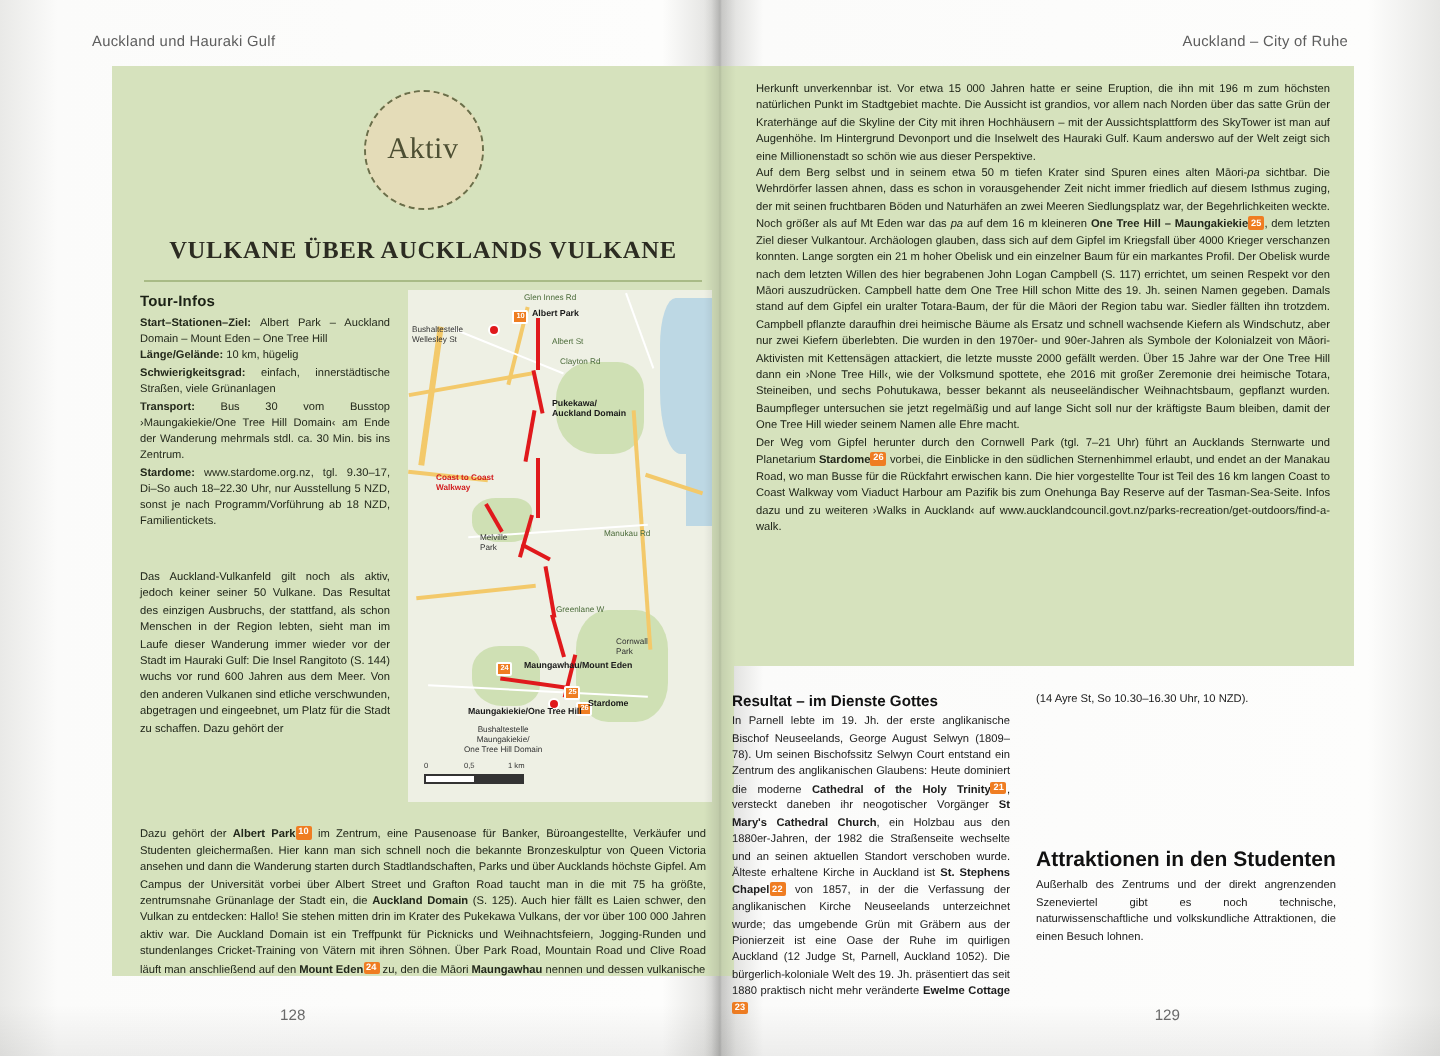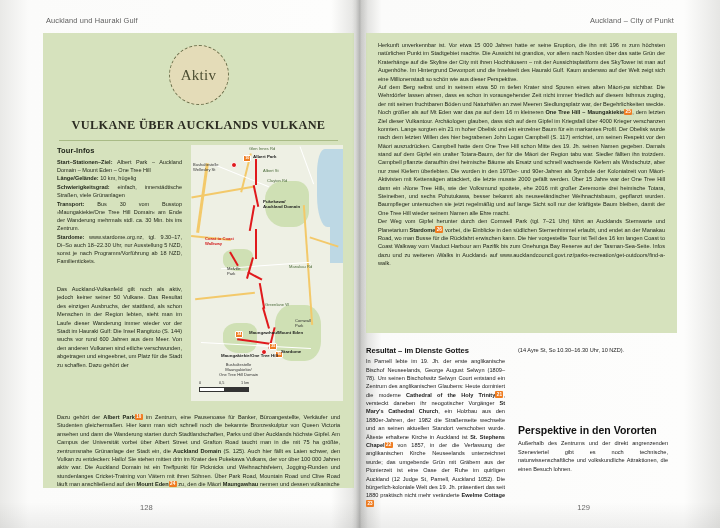--- a/index.html
+++ b/index.html
@@ -29,21 +29,21 @@
   .folio{
     position:absolute;bottom:16px;font-size:7.6px;color:#6a6a6a;
   }
   .folio.l{left:140px;}
   .folio.r{right:130px;}
 
   
   .greenbox{
     position:absolute;background:#d6e2bd;
   }
-  .gb-left{left:43px;top:33px;width:311px;height:455px;}
+  .gb-left{left:56px;top:33px;width:311px;height:455px;}
 
   .badge{
     position:absolute;left:50%;transform:translateX(-50%);top:12px;
     width:58px;height:58px;border-radius:50%;
     background:#e4dcb8;border:1.2px dashed #6b6f4a;
     display:flex;align-items:center;justify-content:center;
   }
   .badge span{
     font-family:"Liberation Serif", serif;font-size:15px;color:#4d4f33;letter-spacing:.3px;
   }
@@ -249,42 +249,42 @@
           </div>
           <div class="bar"></div>
         </div>
       </div>
     </div>
 
     <div class="folio l">128</div>
   </div>
 
   <div class="page right">
-    <div class="runhead r">Auckland – City of Punkt</div>
+    <div class="runhead r">Auckland – City of Ruhe</div>
   </div>
 
   <div class="greenbox gb-right">
     <div class="rtxt rb-1" id="right-box-text">
         <div>Herkunft unverkennbar ist. Vor etwa 15 000 Jahren hatte er seine Eruption, die ihn mit 196 m zum höchsten natürlichen Punkt im Stadtgebiet machte. Die Aussicht ist grandios, vor allem nach Norden über das satte Grün der Kraterhänge auf die Skyline der City mit ihren Hochhäusern – mit der Aussichtsplattform des SkyTower ist man auf Augenhöhe. Im Hintergrund Devonport und die Inselwelt des Hauraki Gulf. Kaum anderswo auf der Welt zeigt sich eine Millionenstadt so schön wie aus dieser Perspektive.</div>
         <div><span>Auf dem Berg selbst und in seinem etwa 50 m tiefen Krater sind Spuren eines alten Māori-</span><i>pa</i><span> sichtbar. Die Wehrdörfer lassen ahnen, dass es schon in vorausgehender Zeit nicht immer friedlich auf diesem Isthmus zuging, der mit seinen fruchtbaren Böden und Naturhäfen an zwei Meeren Siedlungsplatz war, der Begehrlichkeiten weckte. Noch größer als auf Mt Eden war das </span><i>pa</i><span> auf dem 16 m kleineren </span><b>One Tree Hill – Maungakiekie</b><span class="chip">25</span><span>, dem letzten Ziel dieser Vulkantour. Archäologen glauben, dass sich auf dem Gipfel im Kriegsfall über 4000 Krieger verschanzen konnten. Lange sorgten ein 21 m hoher Obelisk und ein einzelner Baum für ein markantes Profil. Der Obelisk wurde nach dem letzten Willen des hier begrabenen John Logan Campbell (S. 117) errichtet, um seinen Respekt vor den Māori auszudrücken. Campbell hatte dem One Tree Hill schon Mitte des 19. Jh. seinen Namen gegeben. Damals stand auf dem Gipfel ein uralter Totara-Baum, der für die Māori der Region tabu war. Siedler fällten ihn trotzdem. Campbell pflanzte daraufhin drei heimische Bäume als Ersatz und schnell wachsende Kiefern als Windschutz, aber nur zwei Kiefern überlebten. Die wurden in den 1970er- und 90er-Jahren als Symbole der Kolonialzeit von Māori-Aktivisten mit Kettensägen attackiert, die letzte musste 2000 gefällt werden. Über 15 Jahre war der One Tree Hill dann ein ›None Tree Hill‹, wie der Volksmund spottete, ehe 2016 mit großer Zeremonie drei heimische Totara, Steineiben, und sechs Pohutukawa, besser bekannt als neuseeländischer Weihnachtsbaum, gepflanzt wurden. Baumpfleger untersuchen sie jetzt regelmäßig und auf lange Sicht soll nur der kräftigste Baum bleiben, damit der One Tree Hill wieder seinem Namen alle Ehre macht.</span></div>
         <div><span>Der Weg vom Gipfel herunter durch den Cornwell Park (tgl. 7–21 Uhr) führt an Aucklands Sternwarte und Planetarium </span><b>Stardome</b><span class="chip">26</span><span> vorbei, die Einblicke in den südlichen Sternenhimmel erlaubt, und endet an der Manakau Road, wo man Busse für die Rückfahrt erwischen kann. Die hier vorgestellte Tour ist Teil des 16 km langen Coast to Coast Walkway vom Viaduct Harbour am Pazifik bis zum Onehunga Bay Reserve auf der Tasman-Sea-Seite. Infos dazu und zu weiteren ›Walks in Auckland‹ auf www.aucklandcouncil.govt.nz/parks-recreation/get-outdoors/find-a-walk.</span></div>
       </div>
   </div>
 
   <div class="rcol rc-a">
     <h3>Resultat – im Dienste Gottes</h3>
     <div id="parnell-body"><span>In Parnell lebte im 19. Jh. der erste anglikanische Bischof Neuseelands, George August Selwyn (1809–78). Um seinen Bischofssitz Selwyn Court entstand ein Zentrum des anglikanischen Glaubens: Heute dominiert die moderne </span><b>Cathedral of the Holy Trinity</b><span class="chip">21</span><span>, versteckt daneben ihr neogotischer Vorgänger </span><b>St Mary's Cathedral Church</b><span>, ein Holzbau aus den 1880er-Jahren, der 1982 die Straßenseite wechselte und an seinen aktuellen Standort verschoben wurde. Älteste erhaltene Kirche in Auckland ist </span><b>St. Stephens Chapel</b><span class="chip">22</span><span> von 1857, in der die Verfassung der anglikanischen Kirche Neuseelands unterzeichnet wurde; das umgebende Grün mit Gräbern aus der Pionierzeit ist eine Oase der Ruhe im quirligen Auckland (12 Judge St, Parnell, Auckland 1052). Die bürgerlich-koloniale Welt des 19. Jh. präsentiert das seit 1880 praktisch nicht mehr veränderte </span><b>Ewelme Cottage</b><span class="chip">23</span></div>
   </div>
 
   <div class="rcol rc-b">
     <div id="parnell-body-2"><span> (14 Ayre St, So 10.30–16.30 Uhr, 10 NZD).</span></div>
   </div>
 
   <div class="rcol rc-b2">
-    <h2>Perspektive in den Vororten</h2>
+    <h2>Attraktionen in den Studenten</h2>
     <div>Außerhalb des Zentrums und der direkt angrenzenden Szeneviertel gibt es noch technische, naturwissenschaftliche und volkskundliche Attraktionen, die einen Besuch lohnen.</div>
   </div>
 
   <div class="folio r">129</div>
 
   <div class="gutter-shadow"></div>
   <div class="page-edge-shadow"></div>
 </div>
 
 </body></html>

